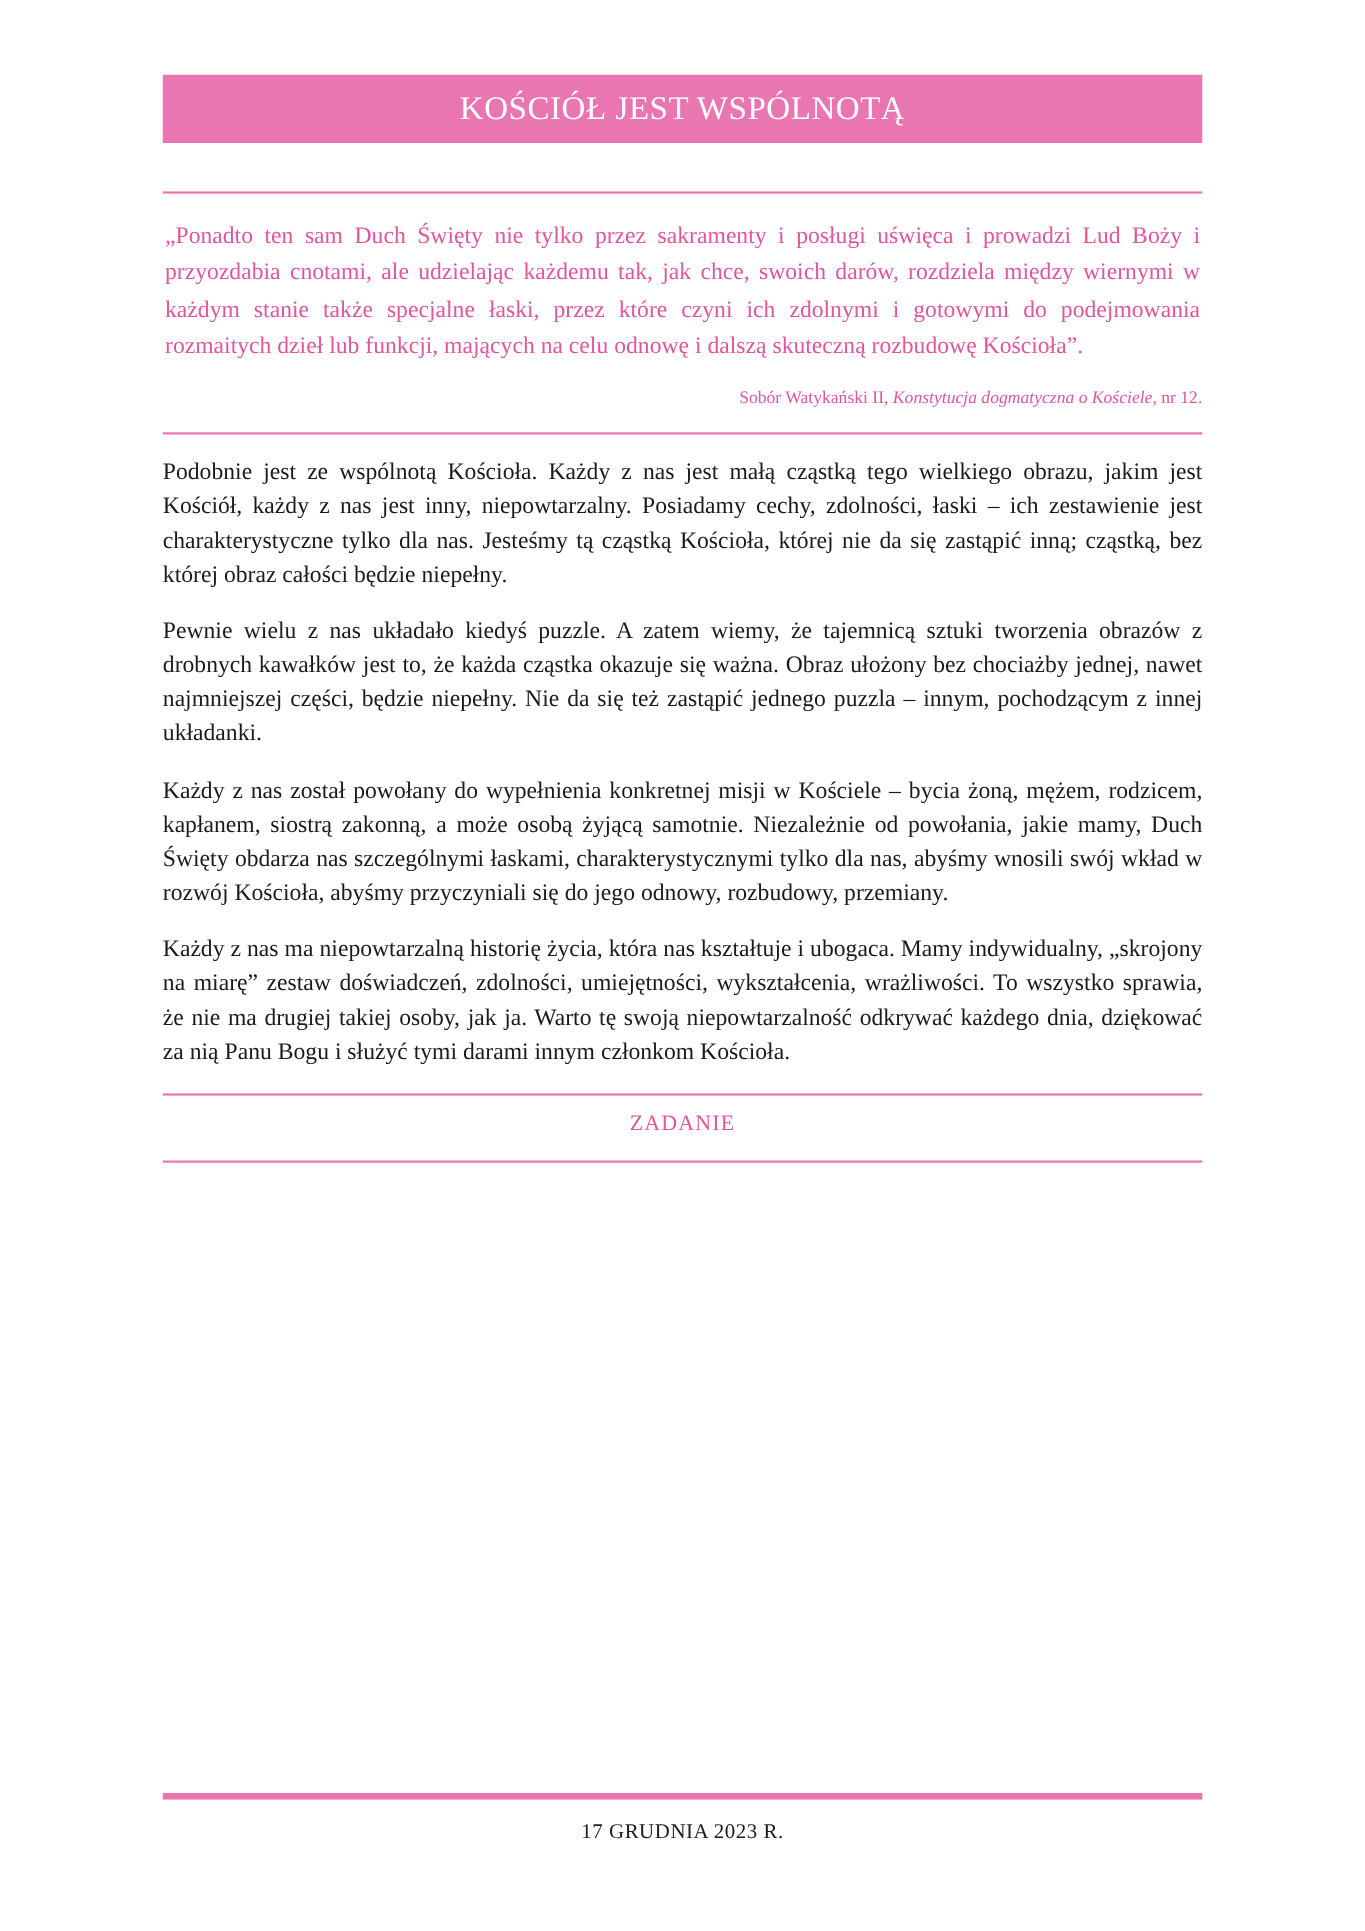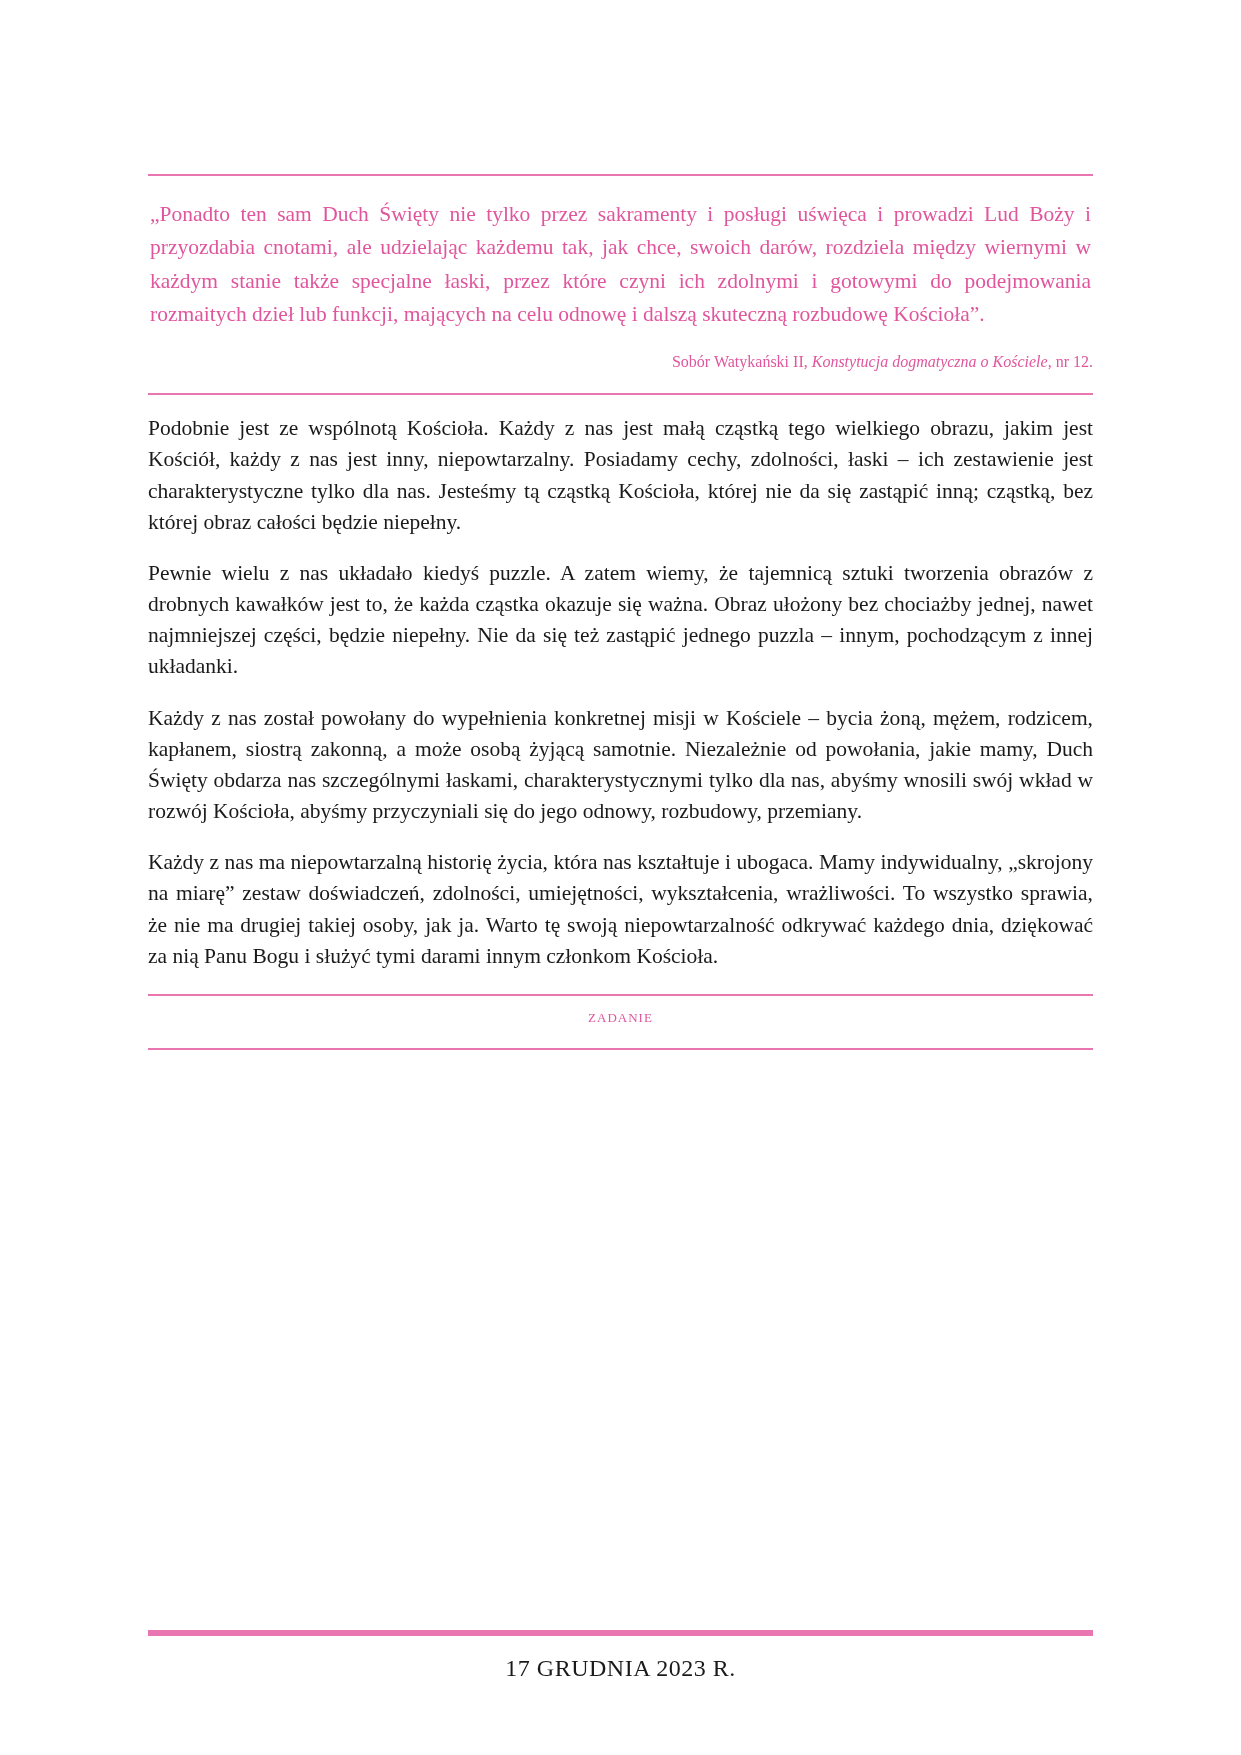--- a/index.html
+++ b/index.html
@@ -85,21 +85,21 @@
     text-align: justify;
     margin: 0 0 20px 0;
     color: #1a1a1a;
   }
   .body-text {
     margin-top: 18px;
   }
   .task-heading {
     text-align: center;
     color: #e0569d;
-    font-size: 13px;
+    font-size: 20px;
     letter-spacing: 1px;
     margin: 14px 0 14px 0;
   }
   ul.task-list {
     list-style: none;
     margin: 18px 0 0 0;
     padding: 0;
   }
   ul.task-list li {
     color: #e0569d;
@@ -124,30 +124,33 @@
     width: 945px;
     height: 6px;
     background: #e976b0;
   }
   .footer-date {
     position: absolute;
     left: 148px;
     top: 1655px;
     width: 945px;
     text-align: center;
-    font-size: 24px;
+    font-size: 19px;
     color: #1a1a1a;
     letter-spacing: 0.5px;
   }
 </style>
 </head>
 <body>
 
 <div class="page">
 
+  <div class="banner">
+    <div class="banner-title">KOŚCIÓŁ JEST WSPÓLNOTĄ</div>
+  </div>
 
   <div class="content">
 
 
     <div class="rule"></div>
 
     <p class="quote">„Ponadto ten sam Duch Święty nie tylko przez sakramenty i posługi uświęca i prowadzi Lud Boży i przyozdabia cnotami, ale udzielając każdemu tak, jak chce, swoich darów, rozdziela między wiernymi w każdym stanie także specjalne łaski, przez które czyni ich zdolnymi i gotowymi do podejmowania rozmaitych dzieł lub funkcji, mających na celu odnowę i dalszą skuteczną rozbudowę Kościoła”.</p>
 
     <p class="quote-source"><span>Sobór Watykański II, </span><em>Konstytucja dogmatyczna o Kościele</em><span>, nr 12.</span></p>
 

